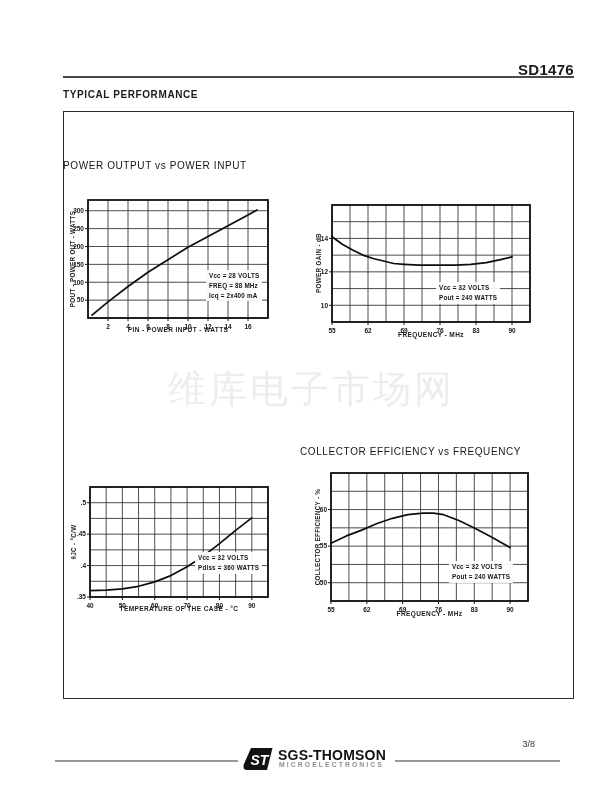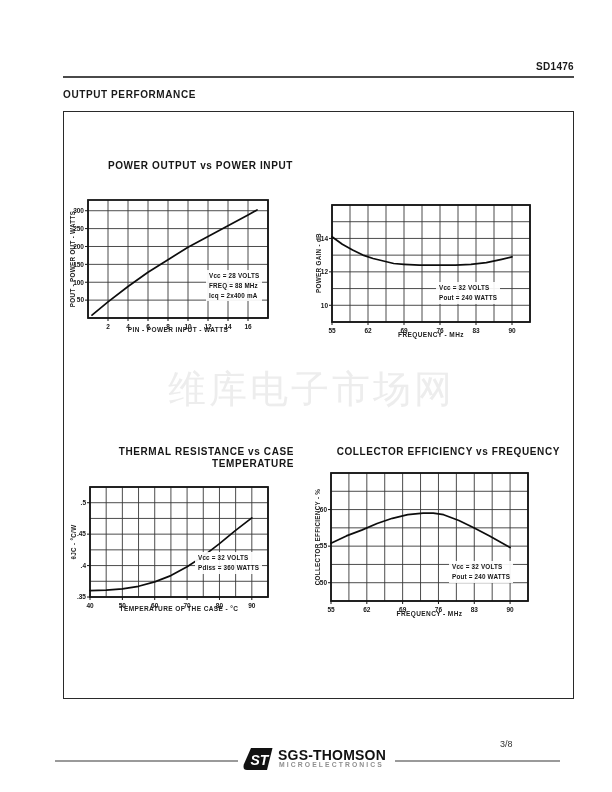--- a/index.html
+++ b/index.html
@@ -3,53 +3,53 @@
 <meta charset="utf-8">
 <style>
   html,body{margin:0;padding:0;background:#e9e9e9;}
   #page{
     position:relative;width:612px;height:792px;background:#ffffff;
     font-family:"Liberation Sans",sans-serif;color:#1a1a1a;overflow:hidden;
     margin:0 auto;
   }
   .abs{position:absolute;}
   
-  #doc-number{top:61px;right:38px;font-size:10px;font-weight:700;letter-spacing:.3px;}
+  #doc-number{top:61px;right:38px;font-size:15px;font-weight:700;letter-spacing:.3px;}
   #header-rule{left:63px;top:76px;width:511px;height:2px;background:#4a4a4a;}
   #section-title{left:63px;top:89px;font-size:10px;font-weight:700;letter-spacing:.6px;}
   
   #performance-box{left:63px;top:111px;width:509px;height:586px;border:1.5px solid #2a2a2a;}
   
-  .ctitle{font-size:10px;font-weight:700;letter-spacing:.6px;text-align:right;white-space:pre-line;color:#161616;line-height:1.15;}
+  .ctitle{font-size:10px;font-weight:400;letter-spacing:.6px;text-align:left;white-space:pre-line;color:#161616;line-height:1.15;}
   .xlab{font-size:6.5px;font-weight:700;letter-spacing:.4px;text-align:center;color:#1d1d1d;white-space:nowrap;}
   .ylab{font-size:6.3px;font-weight:700;letter-spacing:.3px;color:#1d1d1d;white-space:nowrap;
         transform:translate(-50%,-50%) rotate(-90deg);}
   .ann{font-size:6.3px;font-weight:700;line-height:1.55;letter-spacing:.2px;color:#141414;
        background:rgba(255,255,255,.92);padding:1px 3px;white-space:pre-line;}
   svg.plot{overflow:visible;}
   svg.plot text{font-family:"Liberation Sans",sans-serif;font-size:6.5px;font-weight:700;fill:#161616;}
   
   #watermark{left:168px;top:364px;font-size:38px;letter-spacing:3px;color:#ededed;white-space:nowrap;
              font-family:"DejaVu Sans",sans-serif;}
   
   #footer-rule-left{left:55px;top:760px;width:183px;height:2px;background:#9a9a9a;}
   #footer-rule-right{left:395px;top:760px;width:165px;height:2px;background:#9a9a9a;}
   #st-logo{left:243px;top:747px;}
   #brand-name{left:278px;top:747px;font-size:14px;font-weight:700;letter-spacing:.2px;color:#111;}
   #brand-sub{left:279px;top:761px;font-size:6.8px;font-weight:700;letter-spacing:2.1px;color:#8f8f8f;}
-  #page-number{left:500px;top:739px;width:35px;text-align:left;font-size:9px;color:#333;}
+  #page-number{left:500px;top:739px;width:35px;text-align:right;font-size:9px;color:#333;}
 </style>
 </head>
 <body>
 
 <div id="page">
 
   <div class="abs" id="doc-number">SD1476</div>
   <div class="abs" id="header-rule"></div>
-  <div class="abs" id="section-title">OUTPUT PERFORMANCE</div>
+  <div class="abs" id="section-title">TYPICAL PERFORMANCE</div>
 
   <div class="abs" id="performance-box"></div>
 
   <div class="abs" id="watermark">维库电子市场网</div>
 
   <div class="abs ctitle" style="left:63px;top:160px;width:230px;">POWER OUTPUT vs POWER INPUT</div>
   <svg class="abs plot" style="left:64px;top:193px;" width="212" height="140">
       <line x1="24" y1="7" x2="24" y2="125" stroke="#383838" stroke-width="0.9"></line>
       <line x1="44" y1="7" x2="44" y2="125" stroke="#383838" stroke-width="0.9"></line>
       <line x1="64" y1="7" x2="64" y2="125" stroke="#383838" stroke-width="0.9"></line>
@@ -144,22 +144,20 @@
       <text x="20" y="76.15714285714286" text-anchor="end">12</text>
       <line x1="21" y1="40.42857142857143" x2="24" y2="40.42857142857143" stroke="#151515" stroke-width="1"></line>
       <text x="20" y="42.72857142857143" text-anchor="end">14</text>
       <path d="M24.0 38.8 L34.3 46.3 L44.6 52.1 L54.9 57.1 L65.1 60.5 L75.4 63.0 L85.7 65.5 L96.0 66.3 L111.4 67.2 L132.0 67.2 L147.4 67.2 L162.9 66.3 L178.3 64.7 L193.7 61.3 L204.0 58.8 " fill="none" stroke="#0d0d0d" stroke-width="1.7" stroke-linecap="round" stroke-linejoin="round"></path>
     </svg>
   <div class="abs ylab" style="left:318px;top:263px;">POWER GAIN - dB</div>
   <div class="abs xlab" style="left:332px;top:331px;width:198px;">FREQUENCY - MHz</div>
   <div class="abs ann" style="left:436px;top:282px;">Vcc = 32 VOLTS
 Pout = 240 WATTS</div>
 
-  <div class="abs ctitle" style="left:64px;top:446px;width:230px;">THERMAL RESISTANCE vs CASE
-TEMPERATURE</div>
   <svg class="abs plot" style="left:66px;top:480px;" width="210" height="132">
       <line x1="24" y1="7" x2="24" y2="117" stroke="#383838" stroke-width="0.9"></line>
       <line x1="40.18181818181819" y1="7" x2="40.18181818181819" y2="117" stroke="#383838" stroke-width="0.9"></line>
       <line x1="56.36363636363637" y1="7" x2="56.36363636363637" y2="117" stroke="#383838" stroke-width="0.9"></line>
       <line x1="72.54545454545453" y1="7" x2="72.54545454545453" y2="117" stroke="#383838" stroke-width="0.9"></line>
       <line x1="88.72727272727273" y1="7" x2="88.72727272727273" y2="117" stroke="#383838" stroke-width="0.9"></line>
       <line x1="104.9090909090909" y1="7" x2="104.9090909090909" y2="117" stroke="#383838" stroke-width="0.9"></line>
       <line x1="121.09090909090908" y1="7" x2="121.09090909090908" y2="117" stroke="#383838" stroke-width="0.9"></line>
       <line x1="137.27272727272725" y1="7" x2="137.27272727272725" y2="117" stroke="#383838" stroke-width="0.9"></line>
       <line x1="153.45454545454547" y1="7" x2="153.45454545454547" y2="117" stroke="#383838" stroke-width="0.9"></line>

